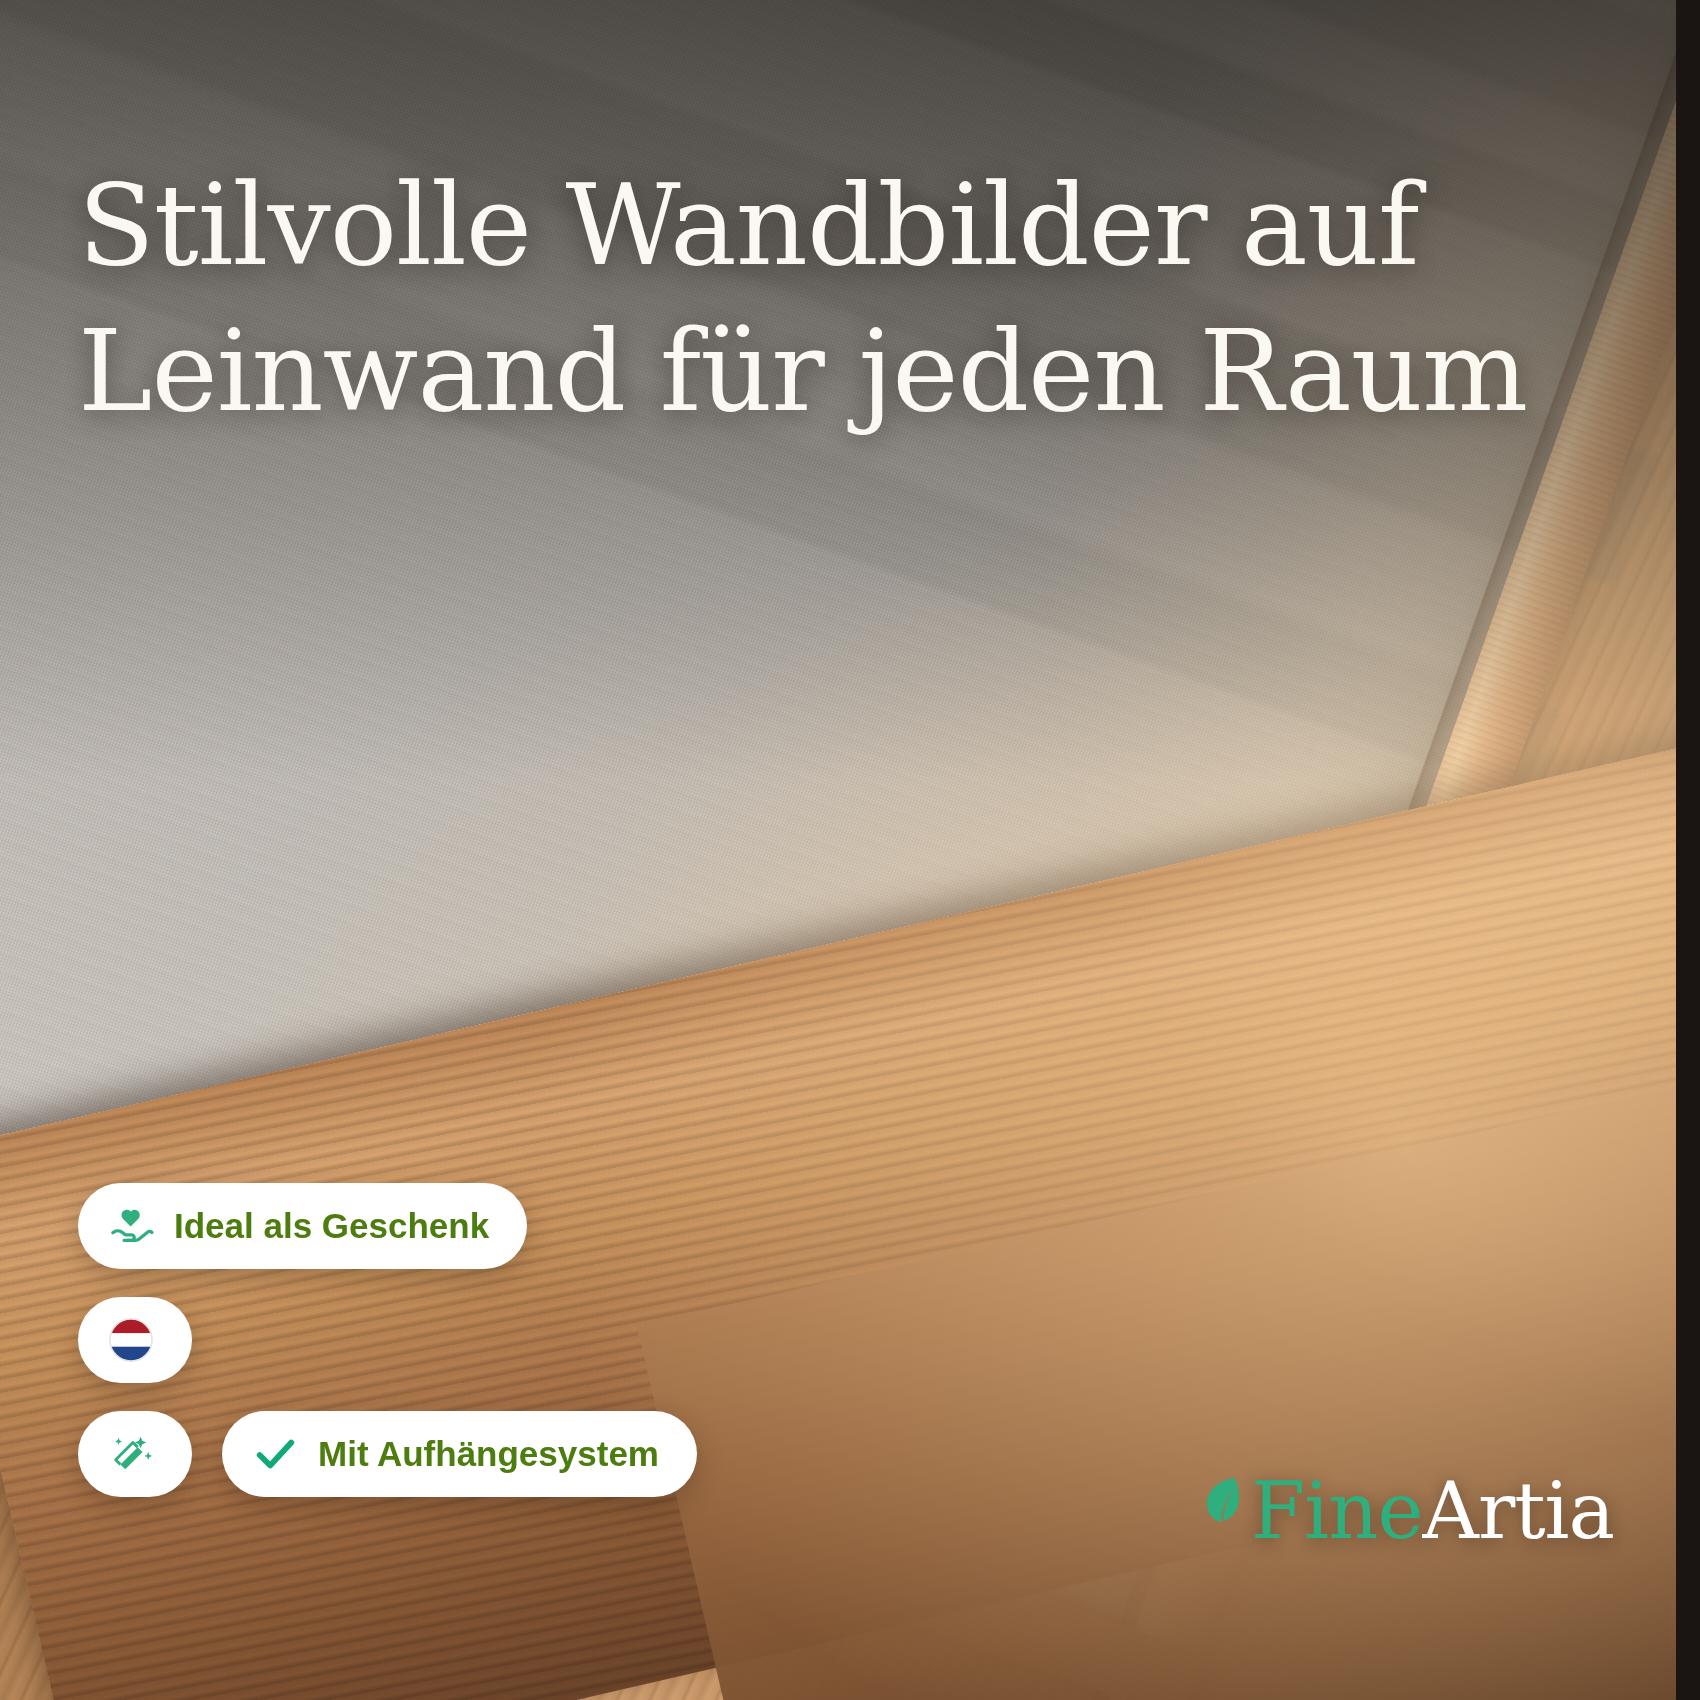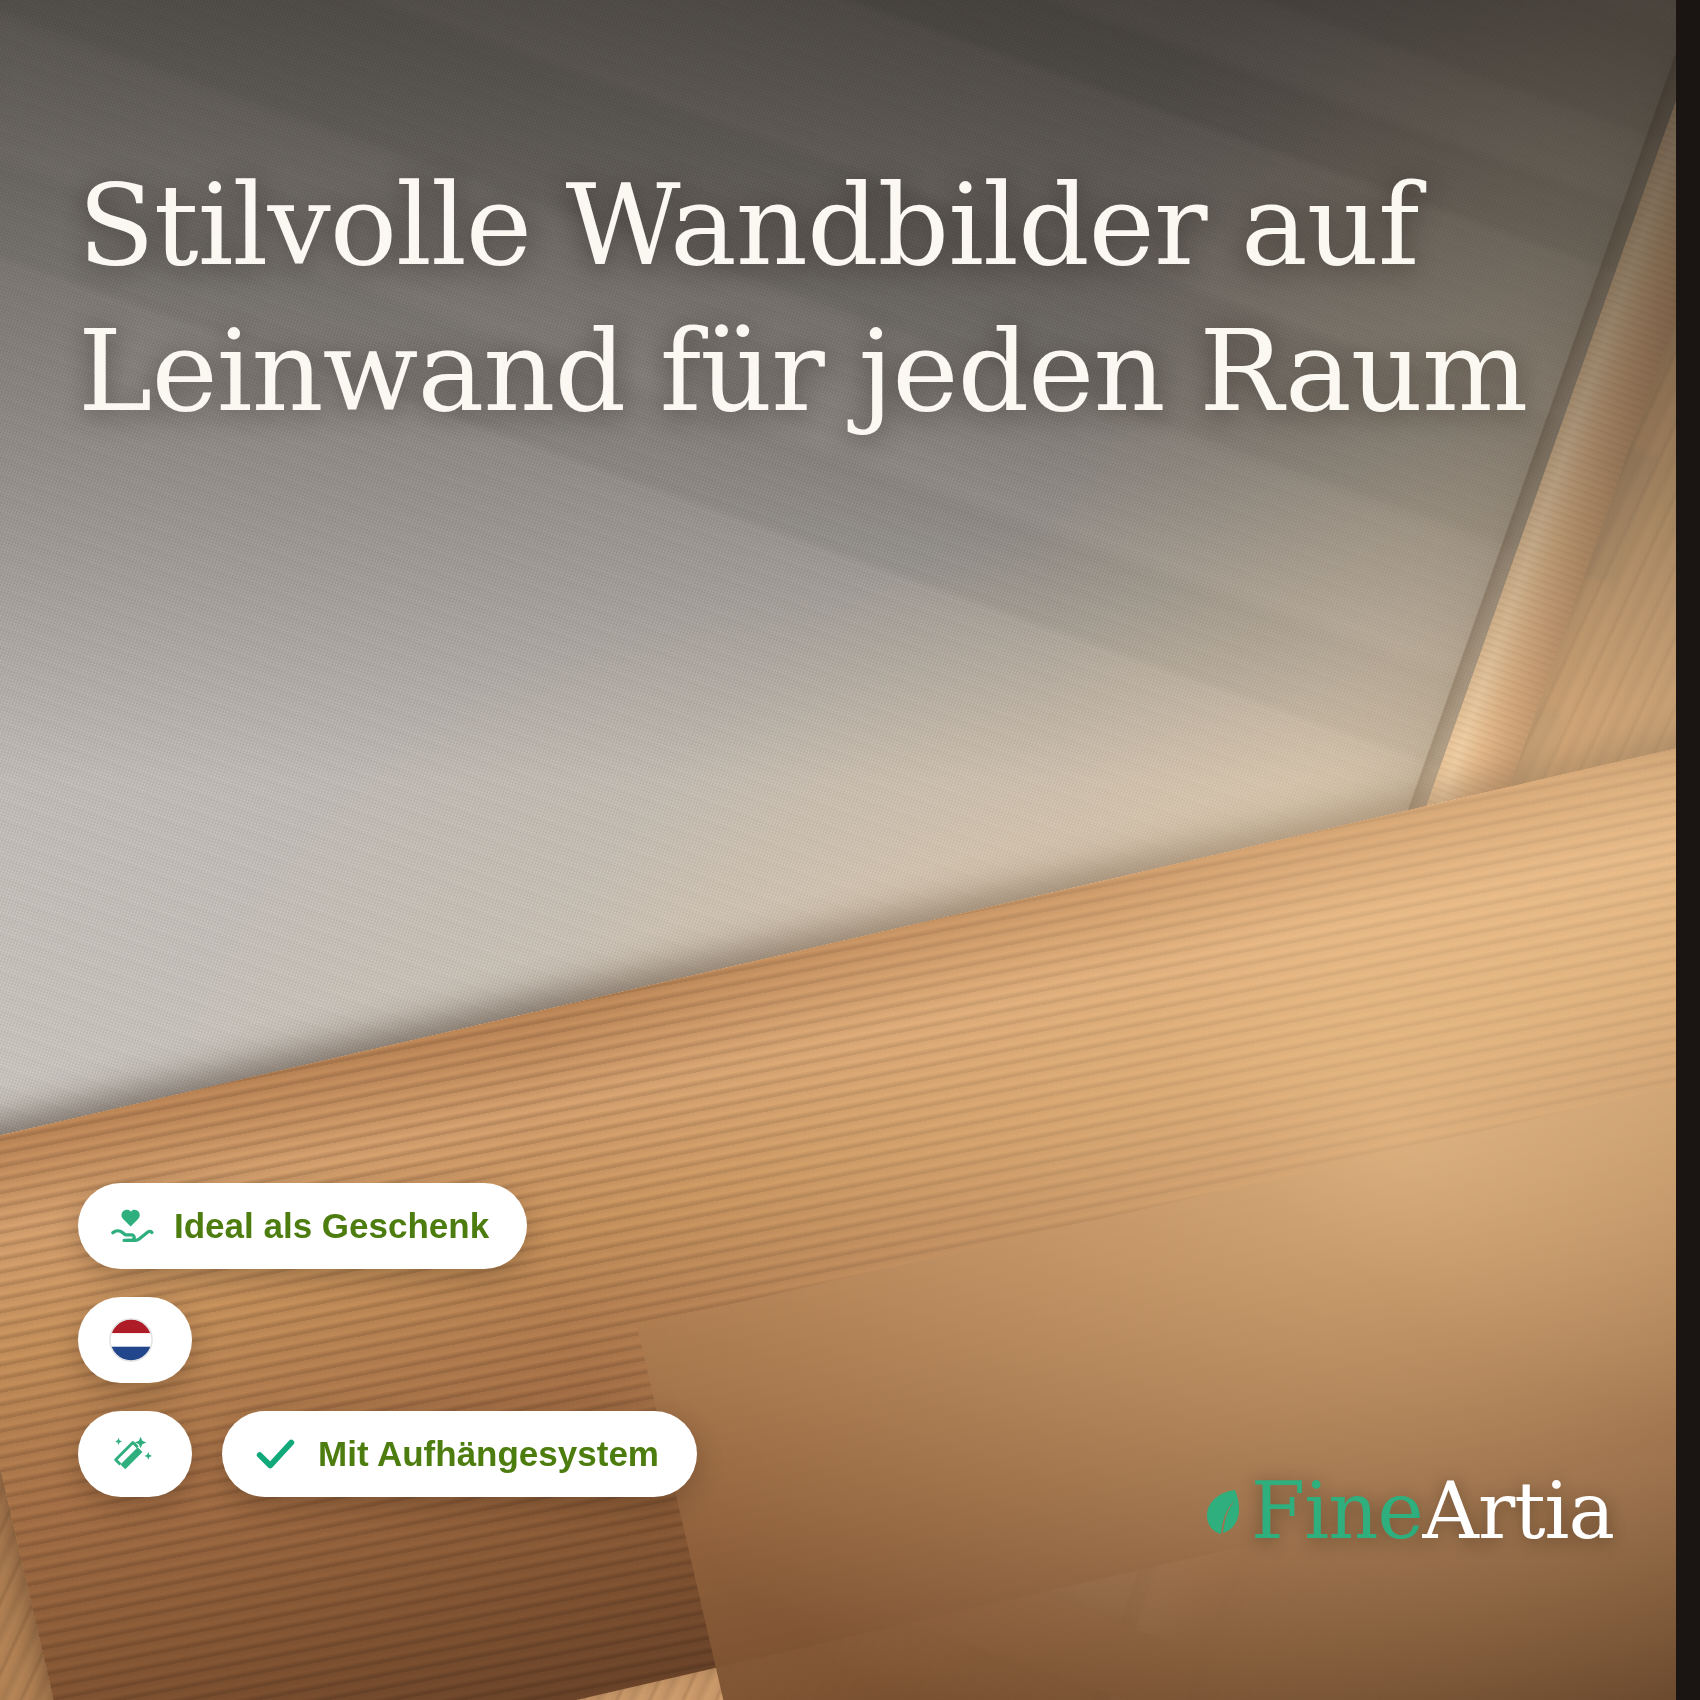--- a/index.html
+++ b/index.html
@@ -273,21 +273,20 @@
     flex: 0 0 46px;
     display: block;
   }
 
   
   .logo {
     position: absolute;
     right: 62px;
     bottom: 150px;
     display: flex;
-    align-items: flex-end;
     gap: 10px;
     text-shadow: 0 3px 18px rgba(30,18,8,0.45);
   }
   .logo-mark {
     width: 40px; height: 60px;
     margin-bottom: 6px;
   }
   .logo-text {
     font-family: "DejaVu Serif", "Liberation Serif", serif;
     font-size: 78px;

